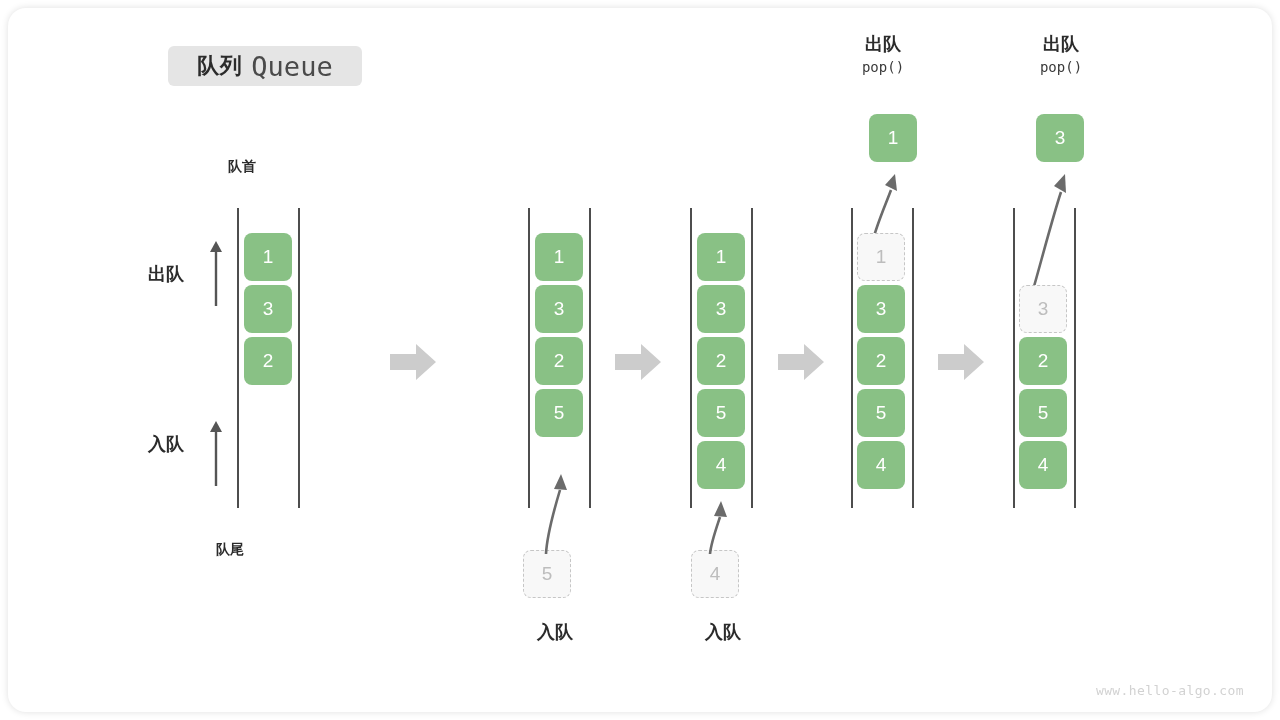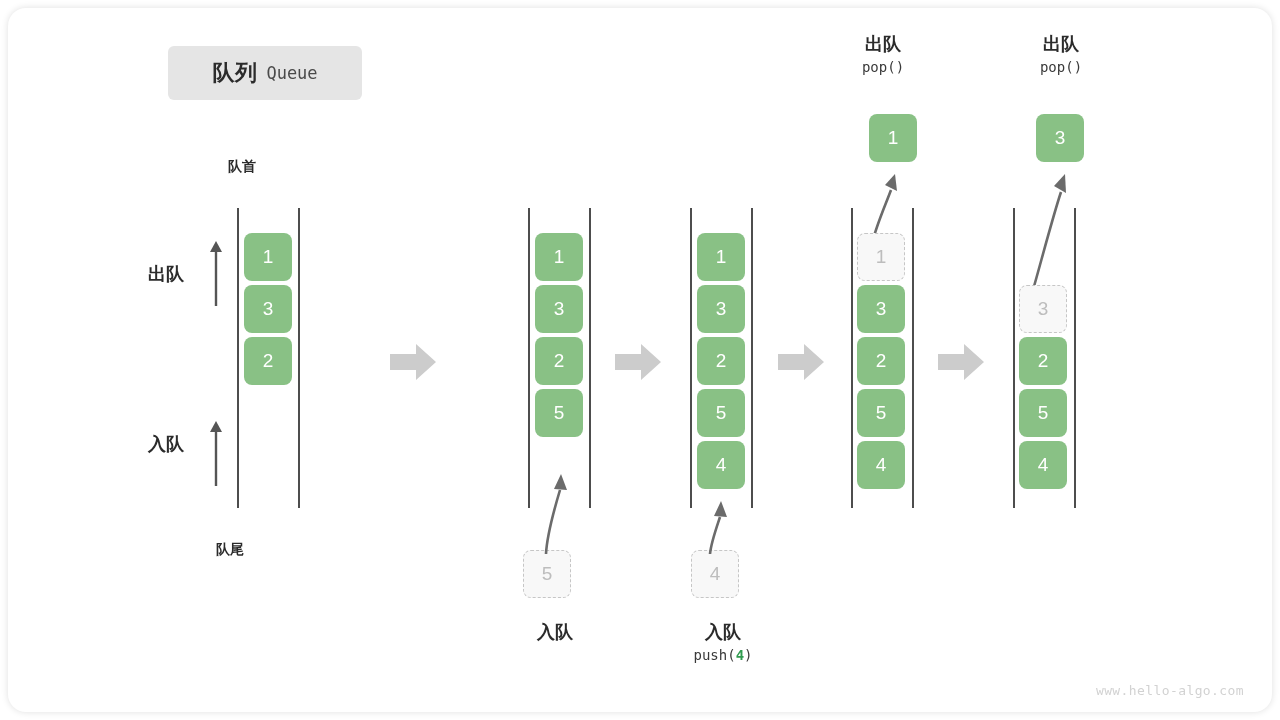--- a/index.html
+++ b/index.html
@@ -31,38 +31,38 @@
     box-shadow: 0 0 7px rgba(0,0,0,0.13);
     box-sizing: border-box;
   }
 
   
   .title-chip {
     position: absolute;
     left: 168px;
     top: 46px;
     width: 194px;
-    height: 54px;
+    height: 40px;
     background: #e5e5e5;
     border-radius: 6px;
     display: flex;
     align-items: center;
     justify-content: center;
     gap: 9px;
     text-align: center;
   }
   .title-cn {
     font-size: 22px;
     font-weight: bold;
     color: #2b2b2b;
     letter-spacing: 0.5px;
   }
   .title-en {
     font-family: "DejaVu Sans Mono", "Liberation Mono", monospace;
-    font-size: 17px;
+    font-size: 27px;
     color: #4a4a4a;
   }
 
   
   .lbl-cn {
     position: absolute;
     font-size: 18px;
     font-weight: bold;
     color: #2b2b2b;
     white-space: nowrap;
@@ -230,21 +230,20 @@
 
   <div class="cell ghost" style="left:691px; top:550px;">4</div>
 
   <svg class="curve-arrow" style="left:698px; top:485px;" width="50" height="70" viewBox="0 0 50 70">
     <path d="M12 69 C 13 58, 18 44, 22 32" stroke="#6b6b6b" stroke-width="2.6" fill="none"></path>
     <path d="M23 16 L29 32 L16 31 Z" fill="#6b6b6b"></path>
   </svg>
 
   <div class="op-label" style="left:628px; top:620px; width:190px;">
     <span class="op-cn">入队</span>
-    <span class="op-code"><span>push(</span><span class="arg">4</span><span>)</span></span>
   </div>
 
   <svg class="block-arrow" style="left:778px; top:342px;" width="46" height="40" viewBox="0 0 46 40">
     <path d="M0 12 L26 12 L26 2 L46 20 L26 38 L26 28 L0 28 Z" fill="#cccccc"></path>
   </svg>
 
   <div class="op-label" style="left:813px; top:32px; width:140px;">
     <span class="op-cn">出队</span>
     <span class="op-code"><span>pop(</span><span class="arg"></span><span>)</span></span>
   </div>

